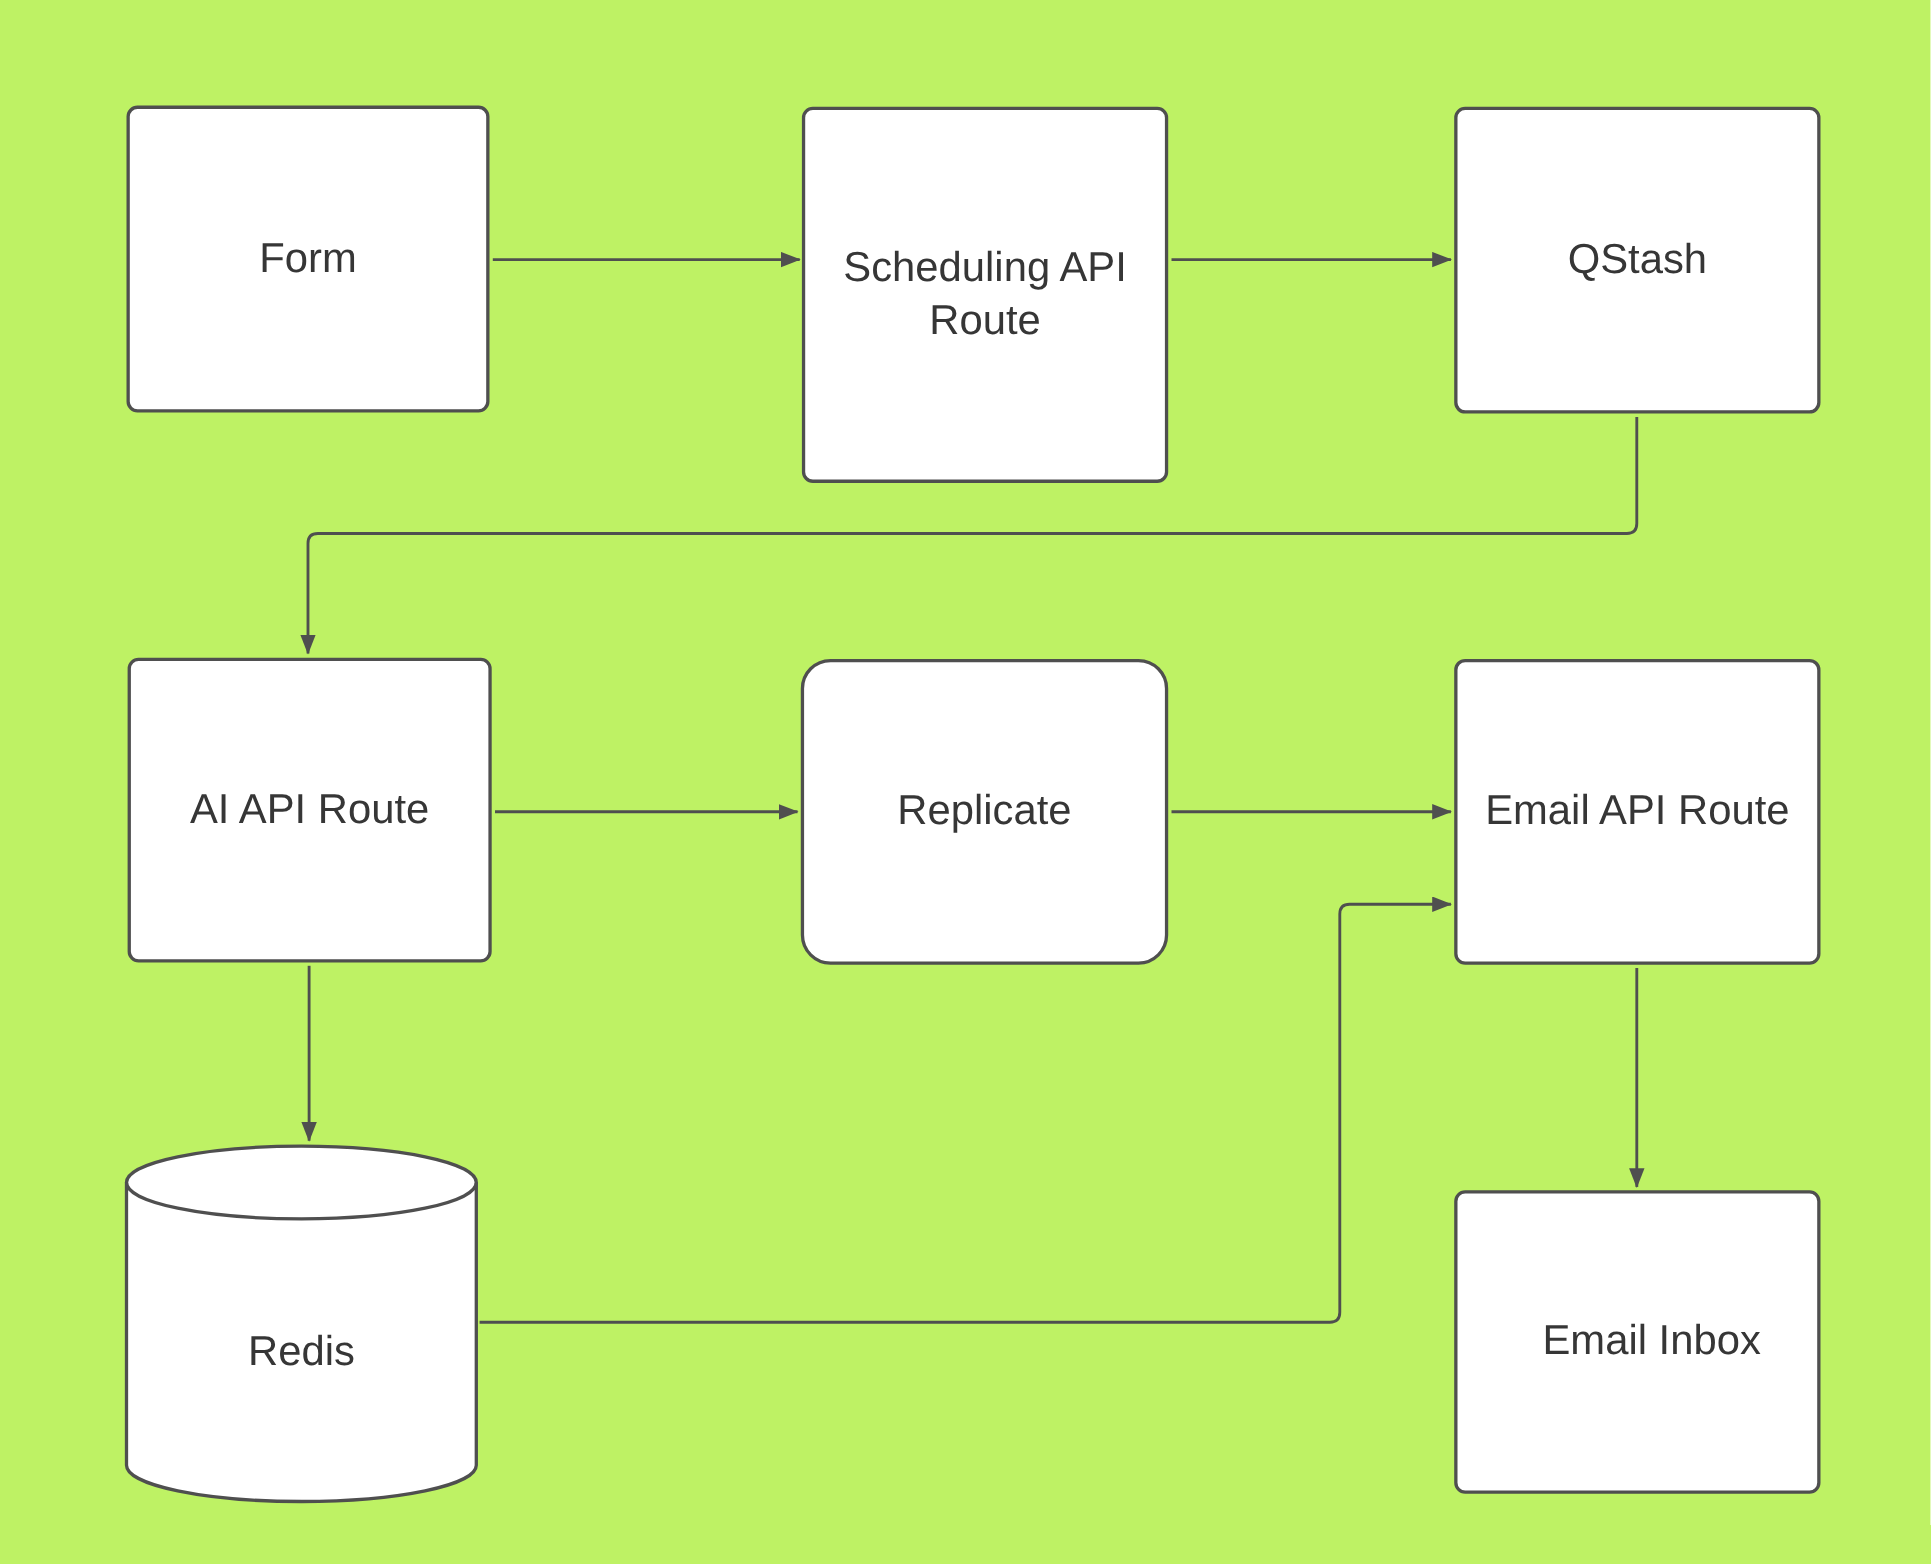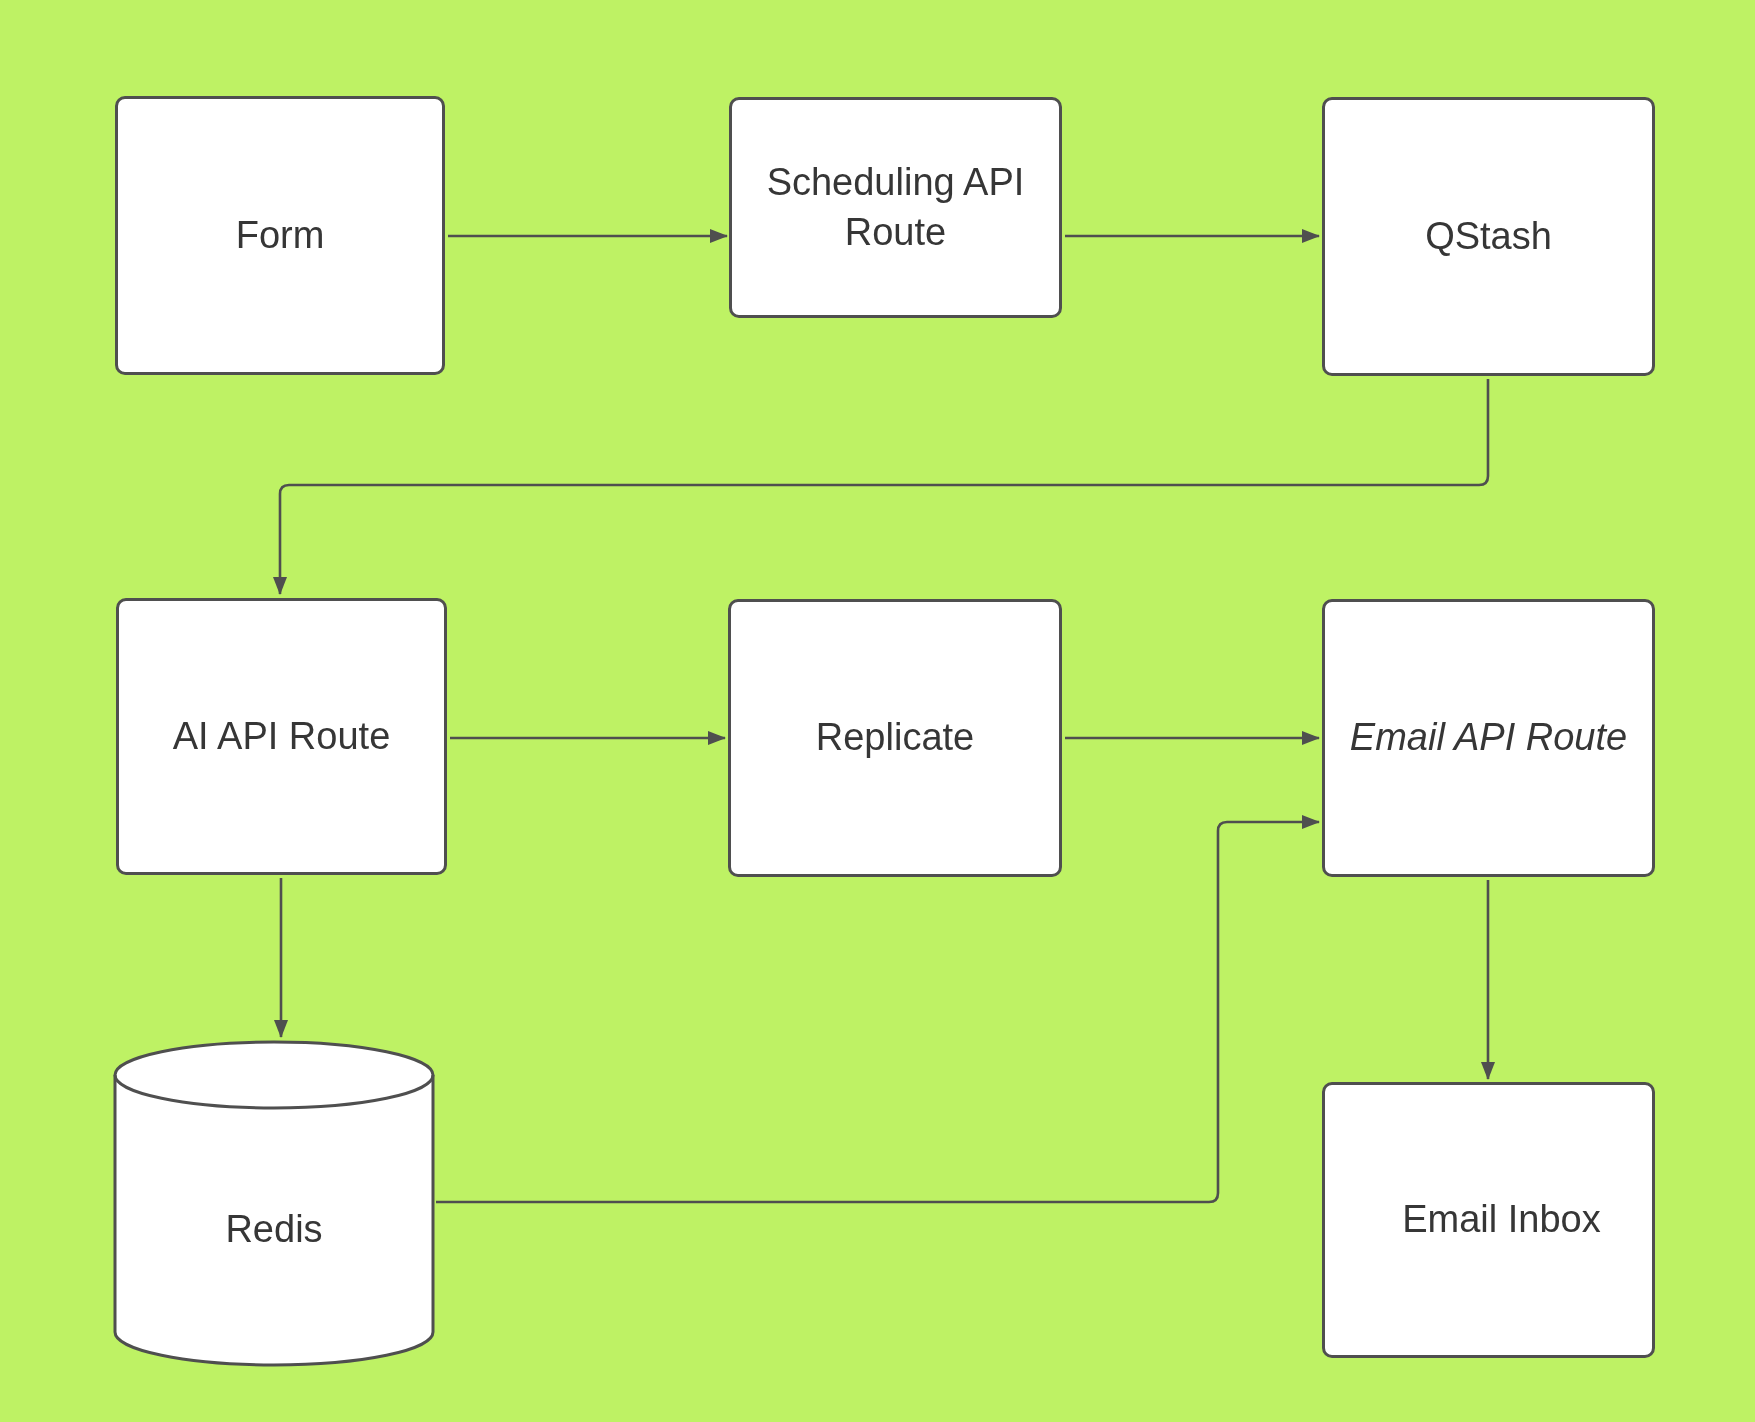--- a/index.html
+++ b/index.html
@@ -20,25 +20,25 @@
     display:flex;align-items:center;justify-content:center;
     text-align:center;
     color:#363636;
     font-size:38px;
     line-height:1.3;
     padding:0 10px;
   }
   .node .lbl{display:block;}
   .ghost{border:none;background:transparent;}
   .n-form     {left:115px;  top:96px;   width:330px; height:279px;}
-  .n-sched    {left:729px;  top:97px;   width:333px; height:221px;}
+  .n-sched    {left:729px;  top:97px;   width:333px; height:342px;}
   .n-qstash   {left:1322px; top:97px;   width:333px; height:279px;}
   .n-ai       {left:116px;  top:598px;  width:331px; height:277px;}
-  .n-repl     {left:728px;  top:599px;  width:334px; height:278px;}
-  .n-emailapi {left:1322px; top:599px;  width:333px; height:278px;font-style:italic;}
+  .n-repl     {left:728px;  top:599px;  width:334px; height:278px;border-radius:27px;}
+  .n-emailapi {left:1322px; top:599px;  width:333px; height:278px;}
   .n-inbox    {left:1322px; top:1082px; width:333px; height:276px;padding-left:36px;}
   .n-redis    {left:115px;  top:1108px; width:318px; height:244px;}
 </style>
 </head>
 <body>
 
 <div class="canvas">
 
   <svg class="edges" width="1755" height="1422" viewBox="0 0 1755 1422" xmlns="http://www.w3.org/2000/svg">
     <defs>

